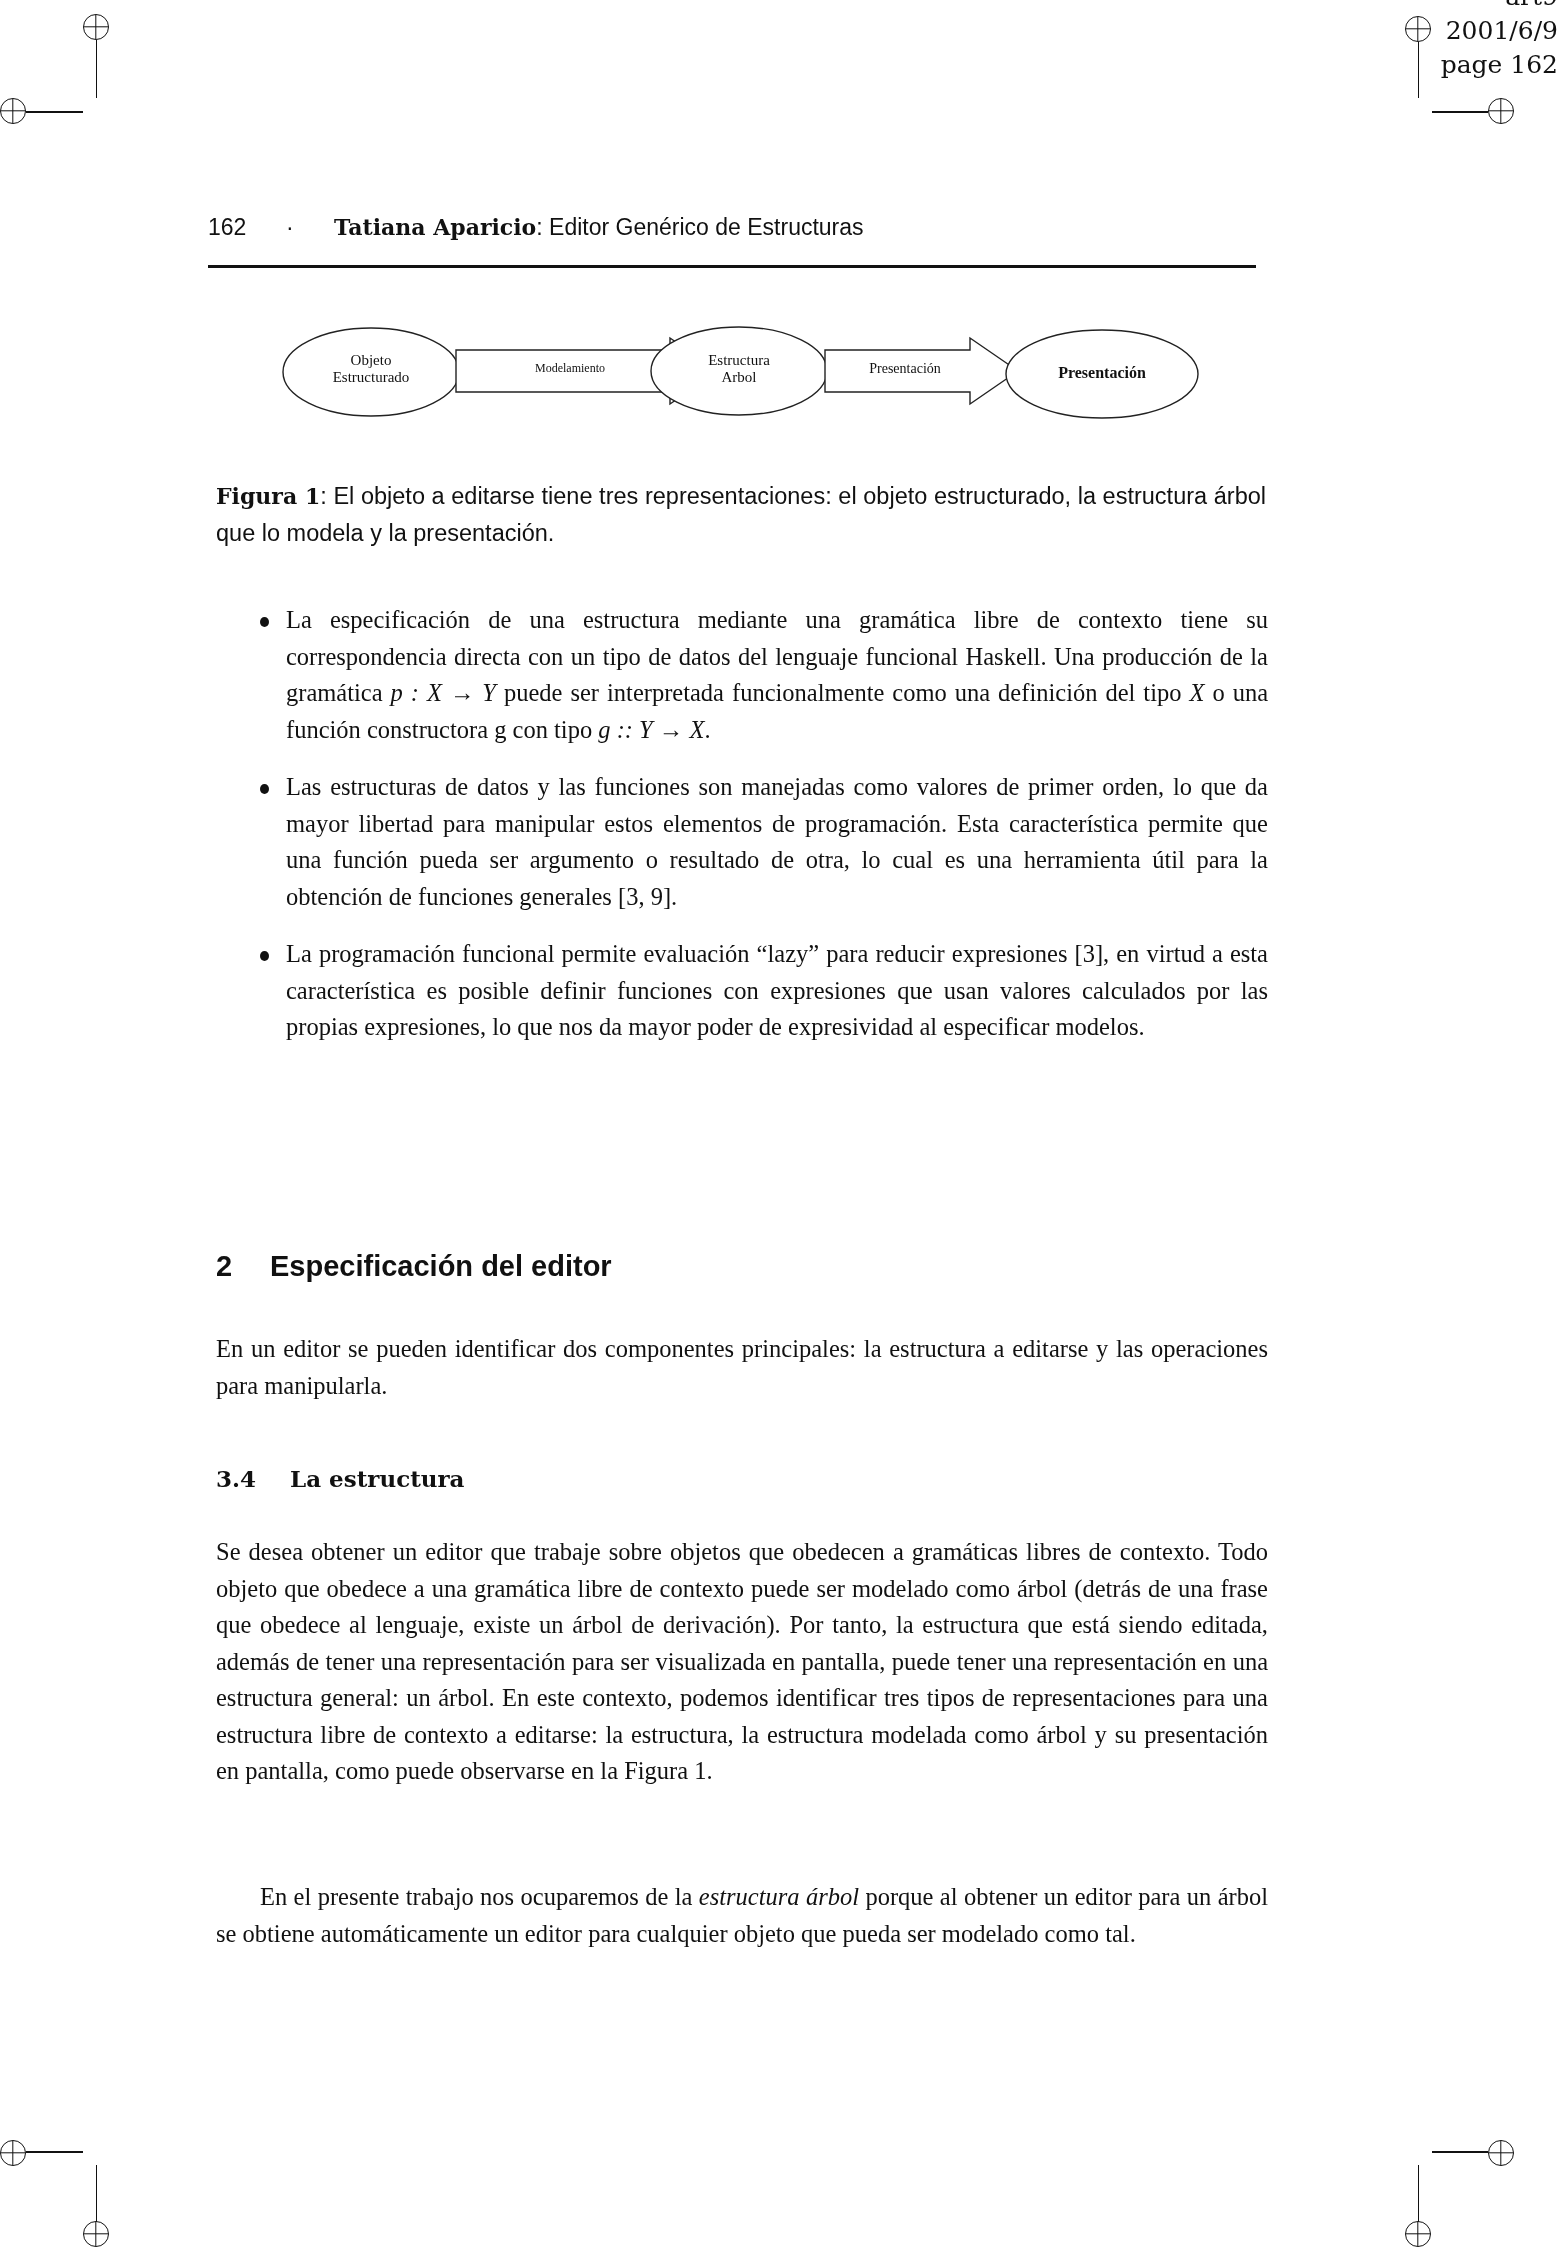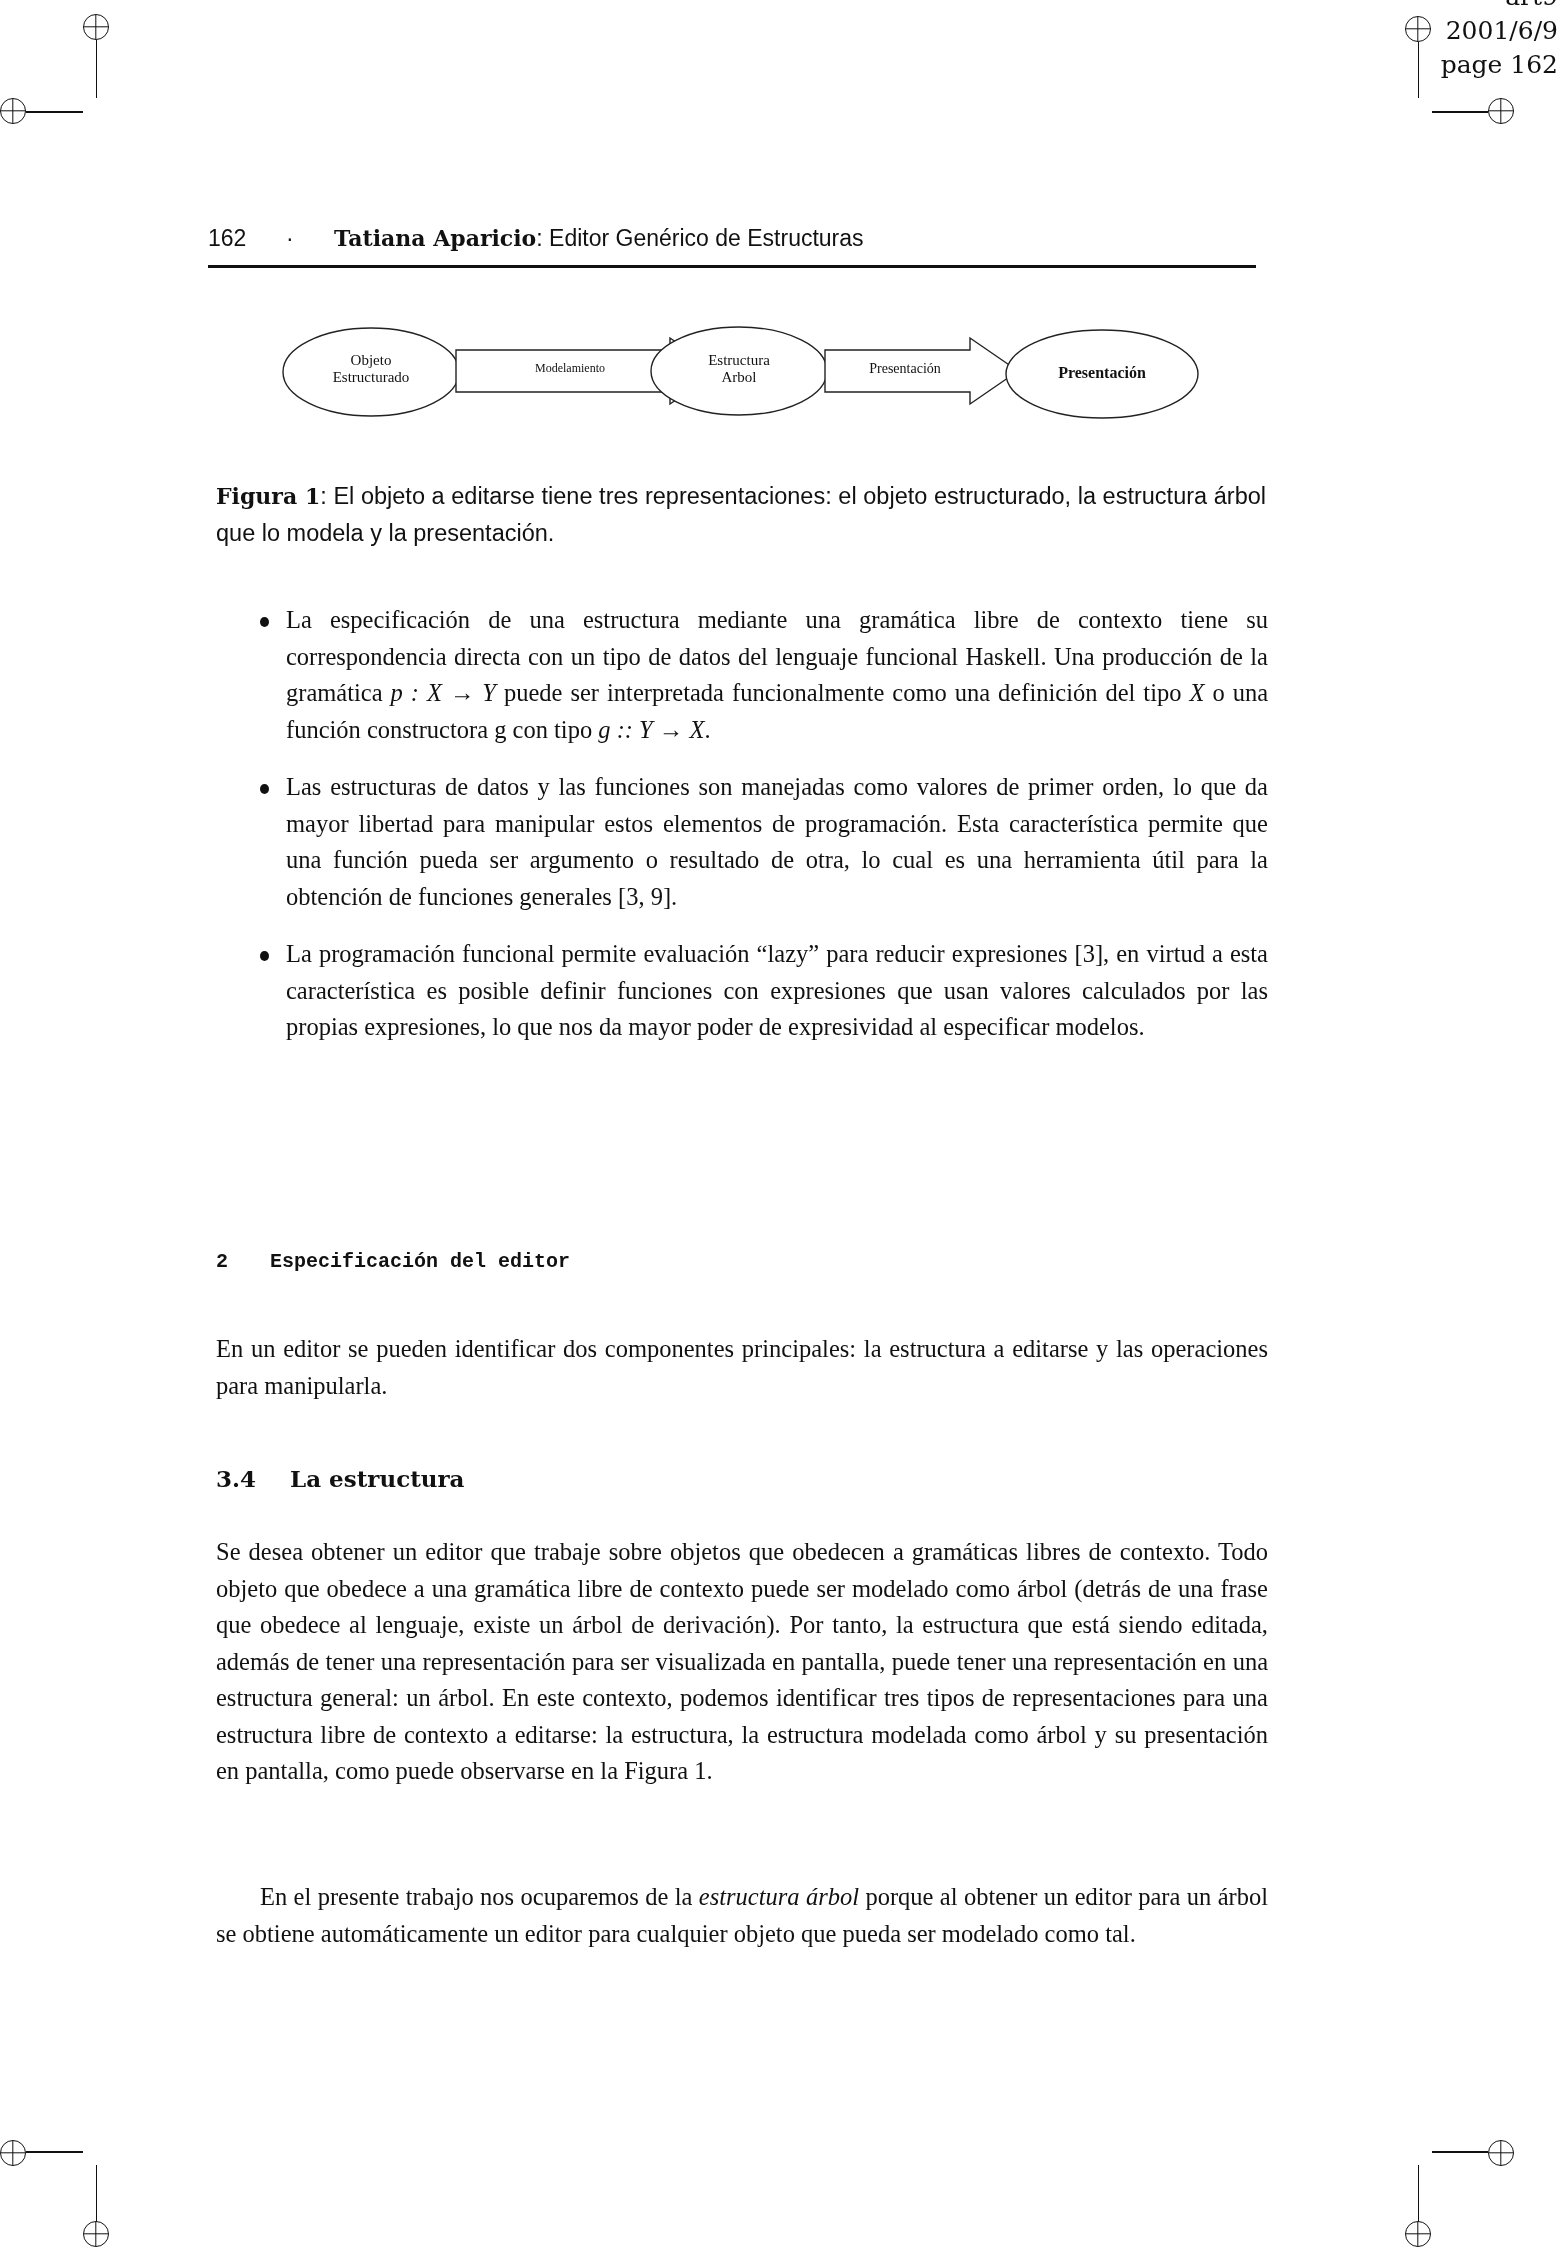--- a/index.html
+++ b/index.html
@@ -41,21 +41,21 @@
     font-family: "DejaVu Serif", serif;
     font-size: 25px;
     line-height: 34px;
     text-align: right;
     color: #111;
   }
 
   
   .running-header {
     position: absolute;
-    left: 208px; top: 225px;
+    left: 208px; top: 214px;
     width: 1048px;
     font-size: 23px;
     font-family: "Liberation Sans", sans-serif;
   }
   .running-header .pnum { display: inline-block; width: 78px; }
   .running-header .dot { display: inline-block; width: 48px; }
   .running-header .author { font-family: "DejaVu Serif", serif; font-weight: bold; font-size: 22px; }
   .header-rule {
     position: absolute;
     left: 208px; top: 265px;
@@ -108,23 +108,23 @@
     width: 9px; height: 10px;
     background: #111;
     border-radius: 50%;
   }
   .math { font-style: italic; }
 
   
   .section-heading {
     position: absolute;
     left: 216px; top: 1250px;
-    font-family: Liberation Mono, monospace;
+    font-family: Liberation Sans, sans-serif;
     font-weight: bold;
-    font-size: 20px;
+    font-size: 29px;
   }
   .section-heading .num { display: inline-block; width: 54px; }
   .subsection-heading {
     position: absolute;
     left: 216px; top: 1465px;
     font-family: "DejaVu Serif", serif;
     font-weight: bold;
     font-size: 23px;
   }
   .subsection-heading .num { display: inline-block; width: 74px; }

